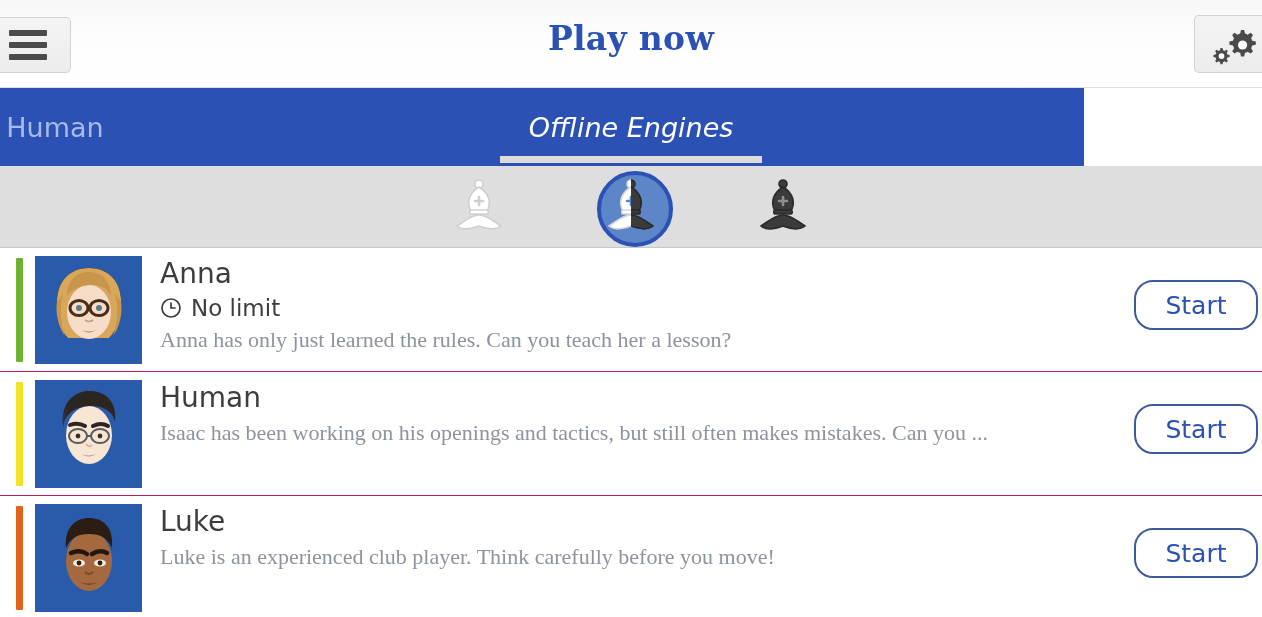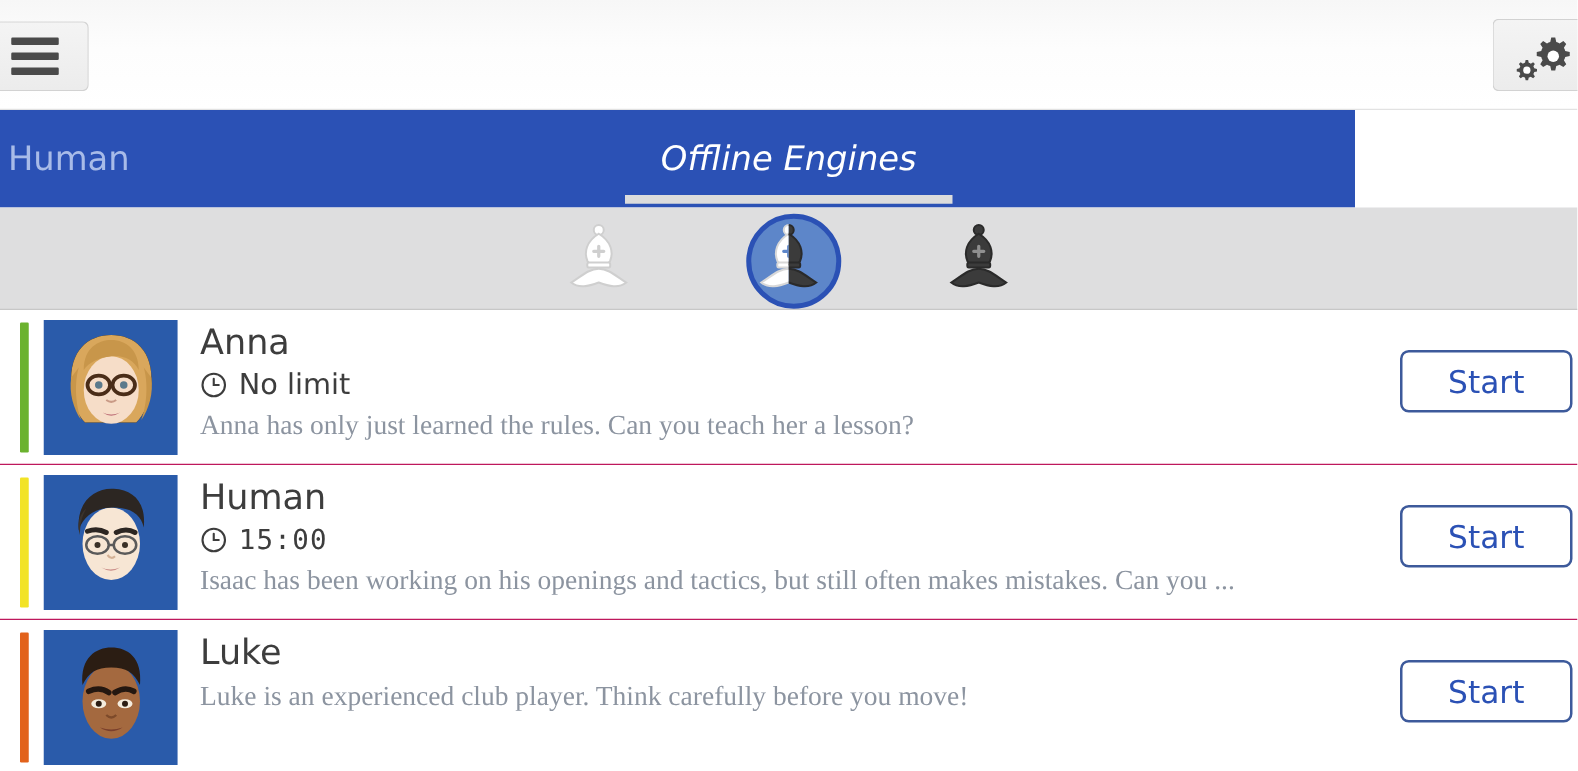--- a/index.html
+++ b/index.html
@@ -208,24 +208,24 @@
     color: #8c94a0;
     white-space: nowrap;
     overflow: hidden;
     font-family: Liberation Serif, serif;
   }
 
   .start-button {
     position: absolute;
     right: 4px;
     top: 32px;
-    width: 138px;
+    width: 124px;
     height: 50px;
     border: 2px solid #3d5a9b;
-    border-radius: 7px;
+    border-radius: 19px;
     background: #ffffff;
     color: #2b51b5;
     font-family: "DejaVu Sans", sans-serif;
     font-size: 25px;
     cursor: pointer;
     display: flex;
     align-items: center;
     justify-content: center;
   }
 </style>
@@ -233,20 +233,21 @@
 <body>
 
 <div class="header">
 
   <div class="menu-button">
     <span class="menu-bar-line"></span>
     <span class="menu-bar-line"></span>
     <span class="menu-bar-line"></span>
   </div>
 
+  <div class="page-title">Play now</div>
 
   <div class="settings-button">
     <svg width="56" height="44" viewBox="0 0 56 44">
       <g fill="#4a4a4a">
         <path d="M34 6 l3.2 0 0.8 3.6 a9 9 0 0 1 2.6 1.1 l3.1-1.9 2.3 2.3 -1.9 3.1 a9 9 0 0 1 1.1 2.6 l3.6 0.8 0 3.2 -3.6 0.8 a9 9 0 0 1-1.1 2.6 l1.9 3.1 -2.3 2.3 -3.1-1.9 a9 9 0 0 1-2.6 1.1 l-0.8 3.6 -3.2 0 -0.8-3.6 a9 9 0 0 1-2.6-1.1 l-3.1 1.9 -2.3-2.3 1.9-3.1 a9 9 0 0 1-1.1-2.6 l-3.6-0.8 0-3.2 3.6-0.8 a9 9 0 0 1 1.1-2.6 l-1.9-3.1 2.3-2.3 3.1 1.9 a9 9 0 0 1 2.6-1.1 z"></path>
         <circle cx="35.6" cy="21" r="4.6" fill="#ffffff"></circle>
         <path d="M13.5 24 l2 0 0.5 2.2 a5.6 5.6 0 0 1 1.6 0.7 l1.9-1.2 1.4 1.4 -1.2 1.9 a5.6 5.6 0 0 1 0.7 1.6 l2.2 0.5 0 2 -2.2 0.5 a5.6 5.6 0 0 1-0.7 1.6 l1.2 1.9 -1.4 1.4 -1.9-1.2 a5.6 5.6 0 0 1-1.6 0.7 l-0.5 2.2 -2 0 -0.5-2.2 a5.6 5.6 0 0 1-1.6-0.7 l-1.9 1.2 -1.4-1.4 1.2-1.9 a5.6 5.6 0 0 1-0.7-1.6 l-2.2-0.5 0-2 2.2-0.5 a5.6 5.6 0 0 1 0.7-1.6 l-1.2-1.9 1.4-1.4 1.9 1.2 a5.6 5.6 0 0 1 1.6-0.7 z"></path>
         <circle cx="14.5" cy="32.1" r="2.9" fill="#ffffff"></circle>
       </g>
     </svg>
@@ -378,27 +379,20 @@
         <path d="M58 46 q8-4 15 0" fill="none" stroke="#2c2622" stroke-width="4" stroke-linecap="round"></path>
         <ellipse cx="43" cy="56" rx="2.4" ry="2.4" fill="#3a3027"></ellipse>
         <ellipse cx="65" cy="56" rx="2.4" ry="2.4" fill="#3a3027"></ellipse>
         <path d="M51 64 q3 4 6 1" fill="none" stroke="#d4b195" stroke-width="1.7"></path>
         <path d="M46 74 q8 5 15 0 q-8 3-15 0 Z" fill="#c98a86"></path>
       </svg>
     </div>
 
     <div class="opponent-info">
       <div class="opponent-name">Human</div>
-      <div class="time-line">
-        <svg width="22" height="22" viewBox="0 0 22 22">
-          <circle cx="11" cy="11" r="9" fill="none" stroke="#3d3d3d" stroke-width="1.7"></circle>
-          <path d="M11 6 v5 h4" fill="none" stroke="#3d3d3d" stroke-width="1.7" stroke-linecap="round"></path>
-        </svg>
-        <span class="time-text digital">15:00</span>
-      </div>
       <div class="opponent-desc">Isaac has been working on his openings and tactics, but still often makes mistakes. Can you ...</div>
     </div>
 
     <div class="start-button">Start</div>
   </div>
 
   <div class="opponent-row">
     <div class="difficulty-bar" style="background:#e2621b"></div>
 
     <div class="avatar">

